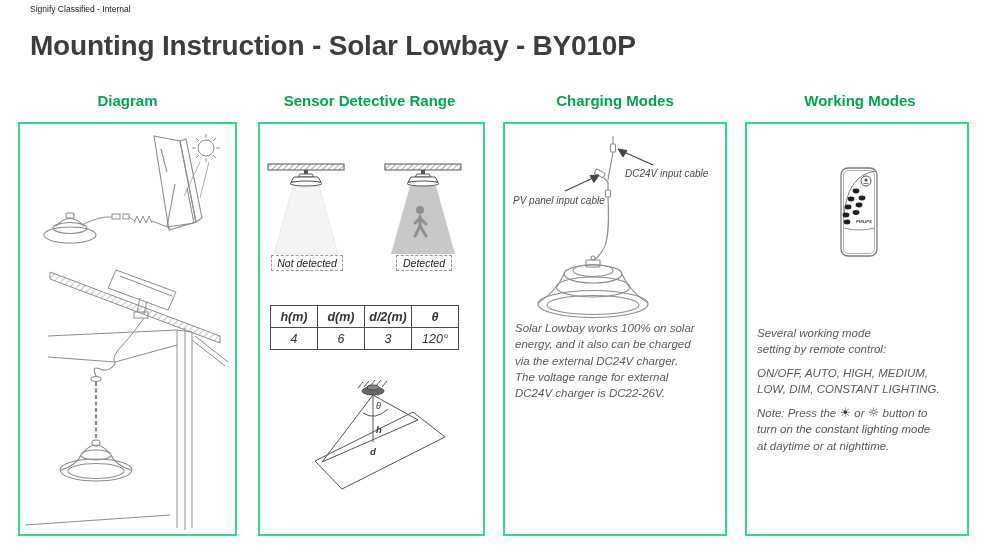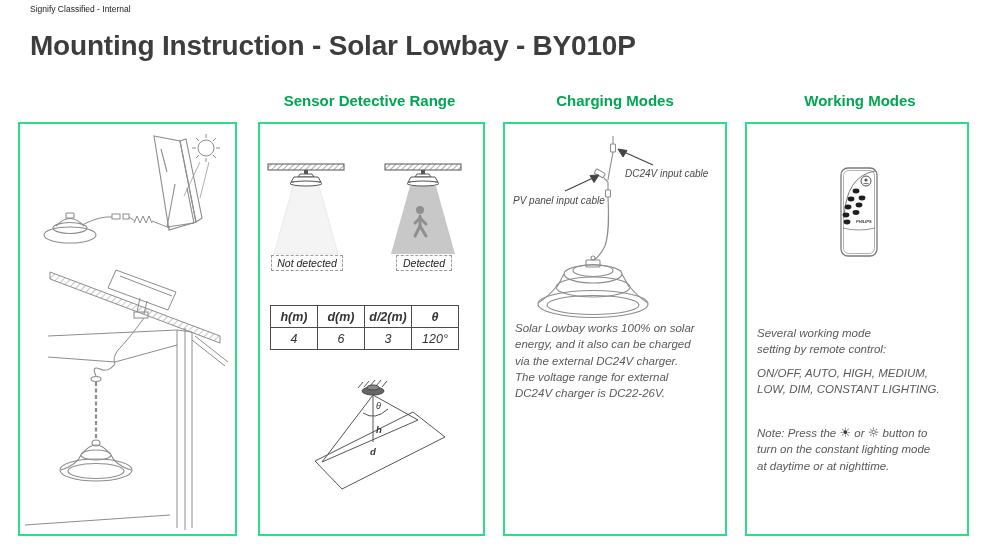--- a/index.html
+++ b/index.html
@@ -13,34 +13,35 @@
 
   .panel { position:absolute; top:122px; height:414px; border:2px solid #2BDD87; background:#fff;font-style:italic; }
 
   .sensor-table { position:absolute; left:10px; top:181px; border-collapse:collapse; font-size:12.5px; color:#333; table-layout:fixed; }
   .sensor-table th, .sensor-table td { border:1.5px solid #4a4a4a; width:47px; height:22px; text-align:center; vertical-align:middle; padding:0; font-weight:400; }
   .sensor-table th { font-weight:700; }
 
   .dashed-label { position:absolute; border:1px dashed #9a9a9a; font-size:10.5px; color:#222; text-align:center; padding:1px 2px; background:#fff; }
 
   .body-text { position:absolute; font-size:11.5px; line-height:16.3px; color:#595959; }
-  .pre-line { white-space:pre-wrap;margin-top:20px; }
+  .pre-line { white-space:pre-wrap; }
   .sun-icon { font-family:"DejaVu Sans", sans-serif; font-size:13px; color:#3a3a3a; }
 
   svg { position:absolute; left:0; top:0; }
   svg text { font-family:"Liberation Sans", sans-serif; }
 </style>
 </head>
 <body>
 
 <div class="page">
 
   <div class="classification">Signify Classified - Internal</div>
   <div class="title">Mounting Instruction - Solar Lowbay - BY010P</div>
 
+  <div class="section-title" style="left:18px;width:219px">Diagram</div>
   <div class="section-title" style="left:258px;width:223px">Sensor Detective Range</div>
   <div class="section-title" style="left:503px;width:224px">Charging Modes</div>
   <div class="section-title" style="left:745px;width:230px">Working Modes</div>
 
   <div class="panel" style="left:18px;width:219px">
     <svg width="215" height="410" viewBox="0 0 215 410">
       <defs>
         <pattern id="hatch1" patternUnits="userSpaceOnUse" width="5" height="5" patternTransform="rotate(45)">
           <line x1="0" y1="0" x2="0" y2="5" stroke="#8c8c8c" stroke-width="1"></line>
         </pattern>

